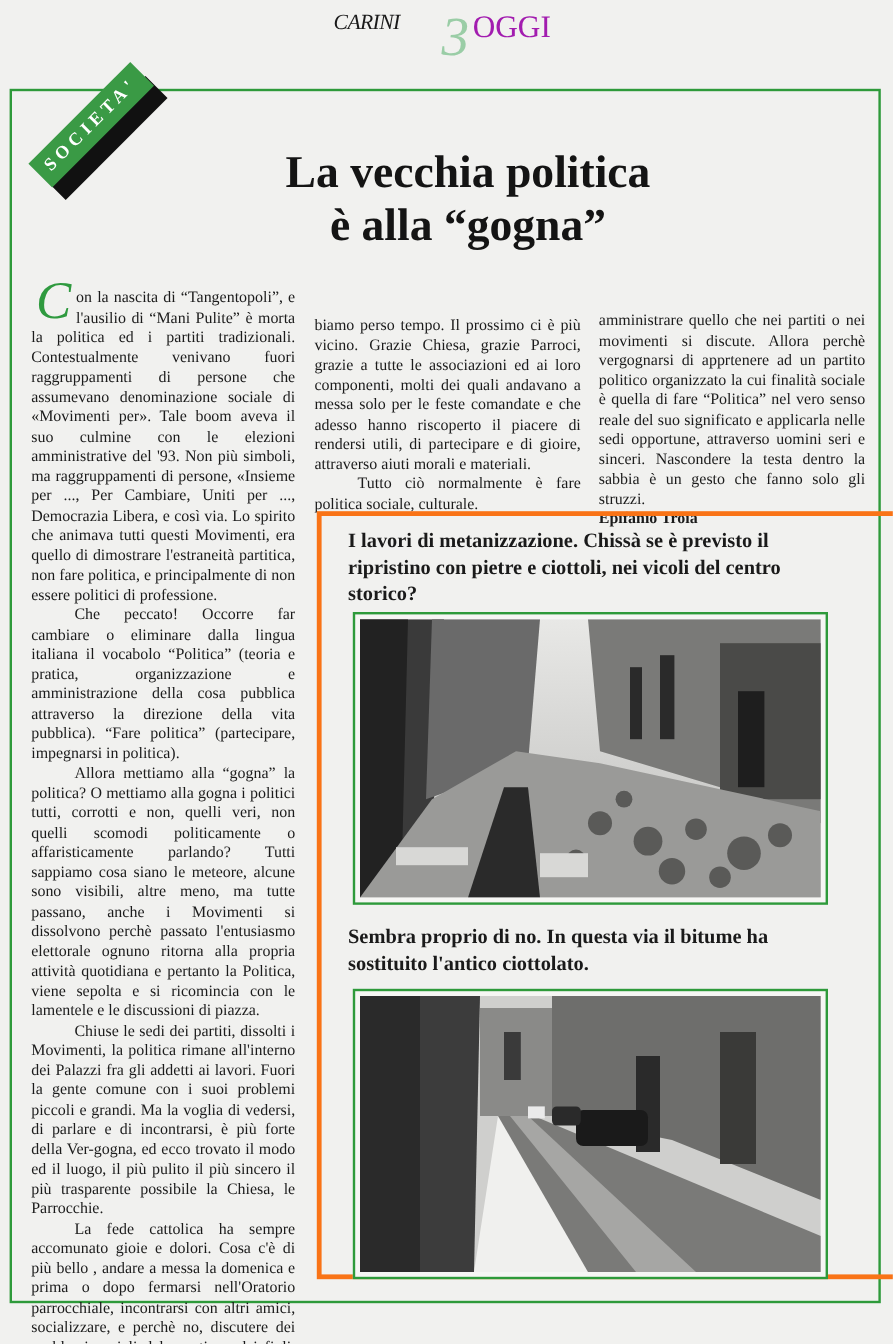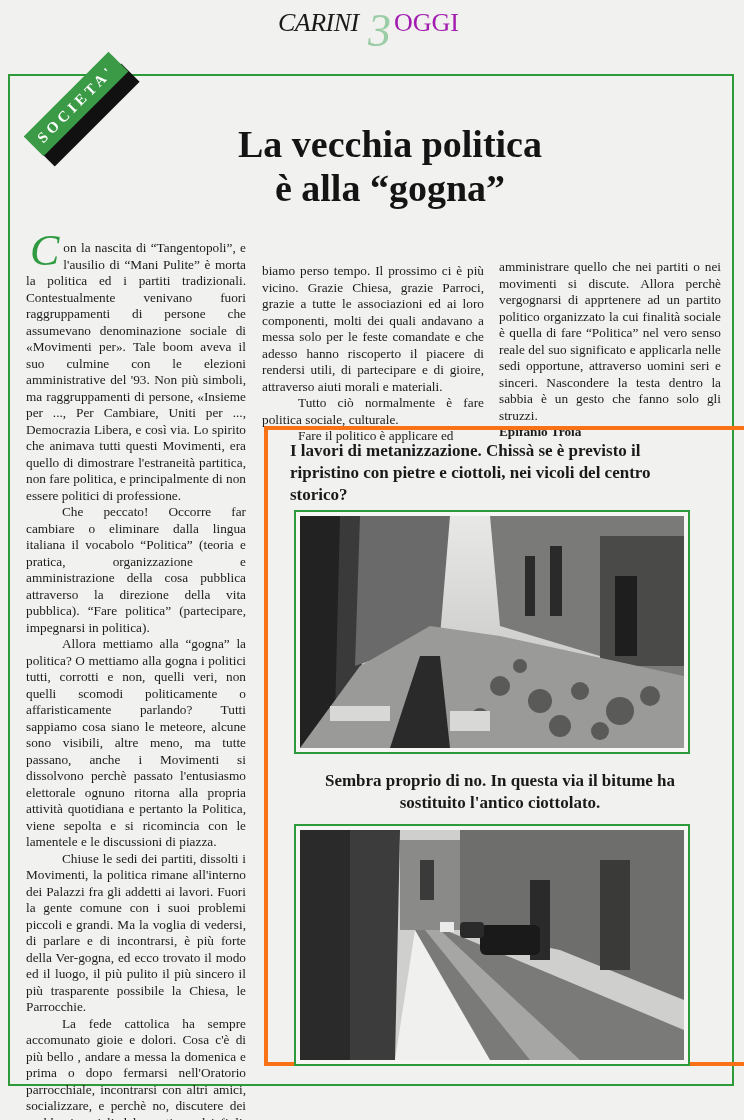--- a/index.html
+++ b/index.html
@@ -1,19 +1,19 @@
 <!DOCTYPE html>
 <html><head>
 <meta charset="utf-8">
 <style>
   html, body { margin:0; padding:0; }
   body { width:744px; height:1120px; background:#f1f1ef; position:relative; overflow:hidden;
          font-family:"Liberation Serif", "DejaVu Serif", serif; color:#1b1b1b; }
   .masthead { position:absolute; top:6px; left:0; width:744px; text-align:center; height:40px; }
-  .masthead .mh { position:absolute; left:278px; top:2px; font-style:italic; font-size:26px; letter-spacing:-0.5px;
+  .masthead .mh { position:absolute; left:278px; top:2px; font-style:italic; font-size:18px; letter-spacing:-0.5px;
                   font-family:"Liberation Serif", serif; color:#1a1a1a; }
   .masthead .num { position:absolute; left:368px; top:-2px; font-size:46px; color:#8cc79a; font-style:italic;
                    font-family:"Liberation Serif", serif; z-index:0; opacity:0.85; }
   .masthead .mh2 { position:absolute; left:394px; top:2px; font-size:26px; color:#a21caf; z-index:1; }
   .frame { position:absolute; left:8px; top:74px; width:726px; height:1012px; border:2px solid #2e9a3a; box-sizing:border-box; }
   .ribbon-wrap { position:absolute; left:6px; top:36px; width:130px; height:130px; z-index:5; }
   .ribbon-shadow { position:absolute; left:22px; top:66px; width:120px; height:26px; background:#111; transform:rotate(-45deg); transform-origin:center; }
   .ribbon { position:absolute; left:10px; top:54px; width:120px; height:28px; background:#3a9a45; transform:rotate(-45deg);
             color:#fff; font-size:15px; letter-spacing:4px; text-align:center; line-height:28px; font-weight:bold;
             font-family:"Liberation Serif", serif; }
@@ -24,21 +24,21 @@
   .col p.ind { text-indent:36px; }
   .col1 { left:26px; top:240px; width:220px; }
   .col2 { left:262px; top:247px; width:222px;margin-top:16px; }
   .col3 { left:499px; top:247px; width:222px;margin-top:12px; }
   .dropcap { float:left; font-family:"Liberation Serif", serif; font-style:italic; font-size:44px; color:#2f9a3f;
              line-height:34px; margin:-6px 4px 0 4px; }
   .sig { text-align:left; font-weight:bold; margin-top:1px; }
   .photobox { position:absolute; left:264px; top:426px; width:498px; height:640px; border:4px solid #f97316; box-sizing:border-box; }
   .caption { position:absolute; left:22px; width:420px; font-weight:bold; font-size:17px; line-height:22px; color:#1a1a1a; }
   .cap1 { top:10px; }
-  .cap2 { top:340px;text-align:center; }
+  .cap2 { top:340px; }
   .photo { position:absolute; left:26px; width:384px; border:2px solid #2e9a3a; padding:4px; background:#f6f6f4; box-sizing:content-box; }
   .photo1 { top:80px; height:232px; }
   .photo2 { top:394px; height:230px; }
   .photo svg { display:block; width:384px; height:100%; }
 </style>
 </head>
 <body>
 
 <div class="masthead">
   <span class="num">3</span>
@@ -62,21 +62,20 @@
   <p><span class="dropcap">C</span><span>on la nascita di “Tangentopoli”, e l'ausilio di “Mani Pulite” è morta la politica ed i partiti tradizionali. Contestualmente venivano fuori raggruppamenti di persone che assumevano denominazione sociale di «Movimenti per». Tale boom aveva il suo culmine con le elezioni amministrative del '93. Non più simboli, ma raggruppamenti di persone, «Insieme per ..., Per Cambiare, Uniti per ..., Democrazia Libera, e così via. Lo spirito che animava tutti questi Movimenti, era quello di dimostrare l'estraneità partitica, non fare politica, e principalmente di non essere politici di professione.</span></p>
   <p class="ind">Che peccato! Occorre far cambiare o eliminare dalla lingua italiana il vocabolo “Politica” (teoria e pratica, organizzazione e amministrazione della cosa pubblica attraverso la direzione della vita pubblica). “Fare politica” (partecipare, impegnarsi in politica).</p>
   <p class="ind">Allora mettiamo alla “gogna” la politica? O mettiamo alla gogna i politici tutti, corrotti e non, quelli veri, non quelli scomodi politicamente o affaristicamente parlando? Tutti sappiamo cosa siano le meteore, alcune sono visibili, altre meno, ma tutte passano, anche i Movimenti si dissolvono perchè passato l'entusiasmo elettorale ognuno ritorna alla propria attività quotidiana e pertanto la Politica, viene sepolta e si ricomincia con le lamentele e le discussioni di piazza.</p>
   <p class="ind">Chiuse le sedi dei partiti, dissolti i Movimenti, la politica rimane all'interno dei Palazzi fra gli addetti ai lavori. Fuori la gente comune con i suoi problemi piccoli e grandi. Ma la voglia di vedersi, di parlare e di incontrarsi, è più forte della Ver-gogna, ed ecco trovato il modo ed il luogo, il più pulito il più sincero il più trasparente possibile la Chiesa, le Parrocchie.</p>
   <p class="ind">La fede cattolica ha sempre accomunato gioie e dolori. Cosa c'è di più bello , andare a messa la domenica e prima o dopo fermarsi nell'Oratorio parrocchiale, incontrarsi con altri amici, socializzare, e perchè no, discutere dei problemi sociali del quartiere, dei figli, della scuola, dei bisogni della gente, di droga e di alcolismo, di fede, ecc.; alla fine della discussione è passato del tempo, ci si da appuntamento per un altro incontro, si è felici, contenti, non ab-</p>
 </div>
 
 <div class="col col2">
   <p>biamo perso tempo. Il prossimo ci è più vicino. Grazie Chiesa, grazie Parroci, grazie a tutte le associazioni ed ai loro componenti, molti dei quali andavano a messa solo per le feste comandate e che adesso hanno riscoperto il piacere di rendersi utili, di partecipare e di gioire, attraverso aiuti morali e materiali.</p>
   <p class="ind">Tutto ciò normalmente è fare politica sociale, culturale.</p>
-  <p class="ind">Fare il politico è applicare ed</p>
 </div>
 
 <div class="col col3">
   <p>amministrare quello che nei partiti o nei movimenti si discute. Allora perchè vergognarsi di apprtenere ad un partito politico organizzato la cui finalità sociale è quella di fare “Politica” nel vero senso reale del suo significato e applicarla nelle sedi opportune, attraverso uomini seri e sinceri. Nascondere la testa dentro la sabbia è un gesto che fanno solo gli struzzi.</p>
   <p class="sig">Epifanio Troia</p>
 </div>
 
 <div class="photobox">
   <div class="caption cap1">I lavori di metanizzazione. Chissà se è previsto il ripristino con pietre e ciottoli, nei vicoli del centro storico?</div>
   <div class="photo photo1">

